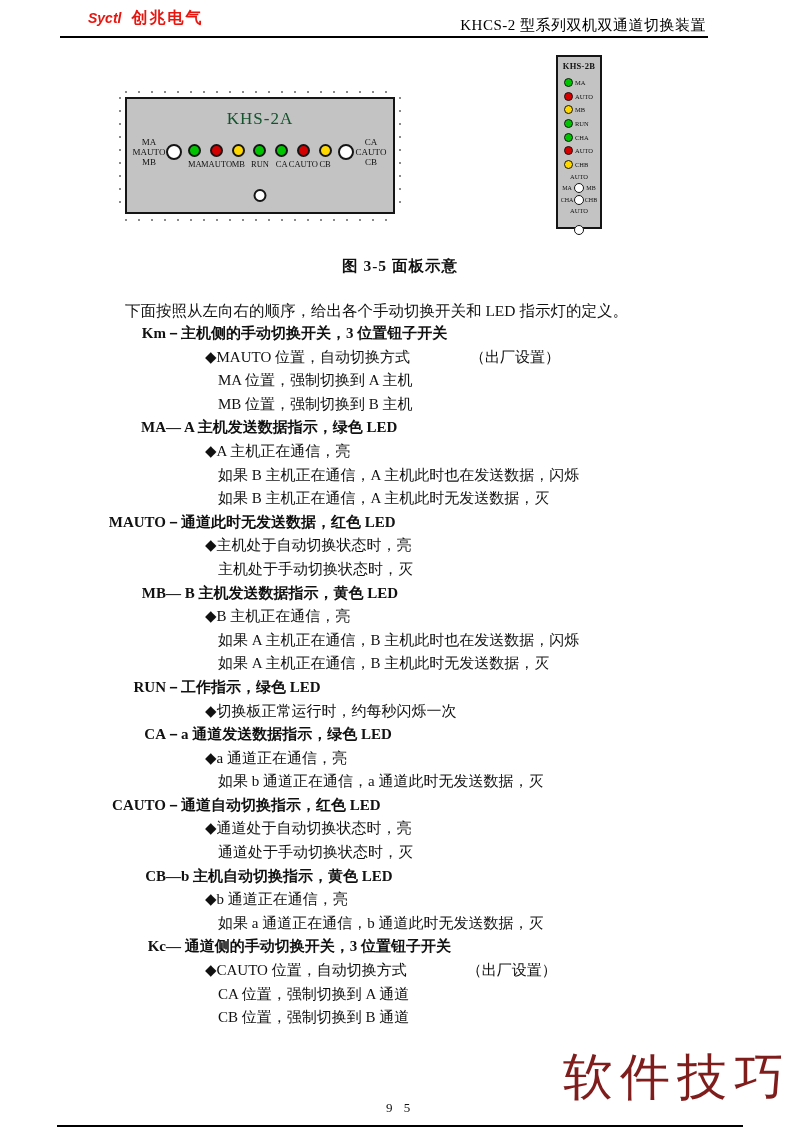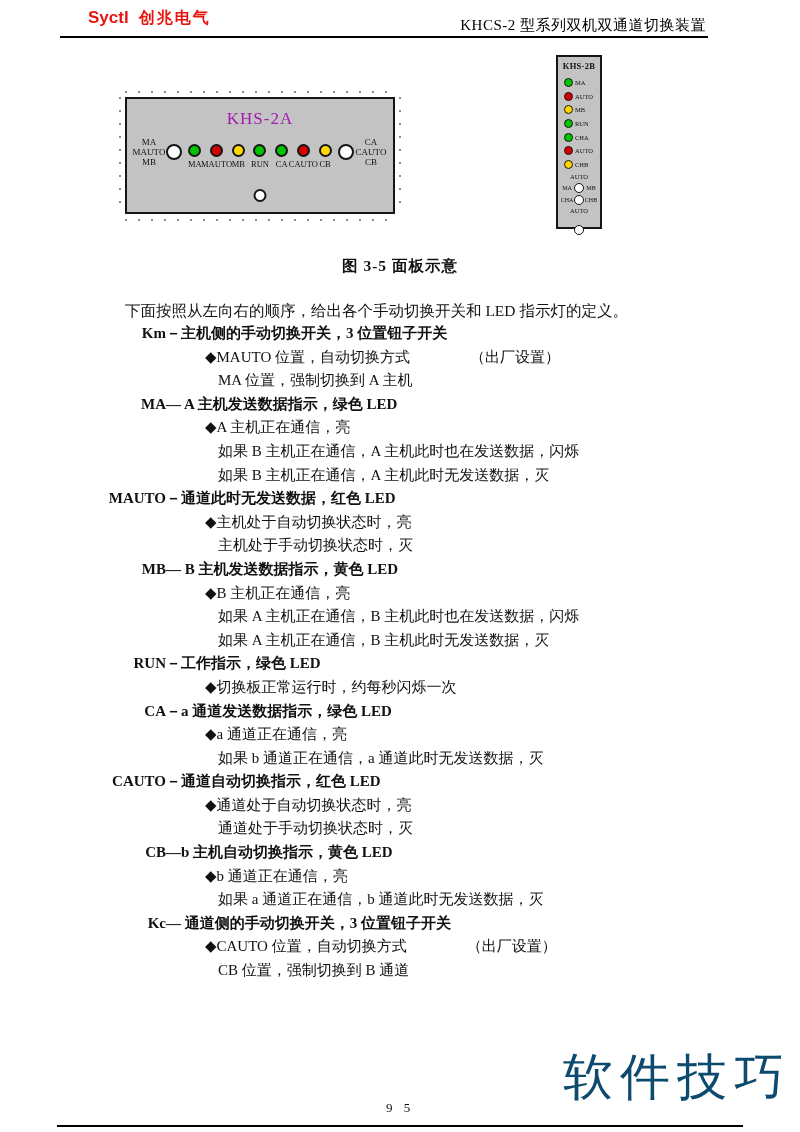--- a/index.html
+++ b/index.html
@@ -3,30 +3,30 @@
 <meta charset="utf-8">
 <style>
   html,body{margin:0;padding:0;}
   body{
     width:800px;height:1132px;position:relative;background:#ffffff;
     font-family:"Liberation Serif","DejaVu Serif",serif;color:#111;
     overflow:hidden;
   }
   
   .hdr-logo{position:absolute;left:88px;top:8px;white-space:nowrap;}
-  .hdr-logo .syctl{font-weight:bold;font-size:17px;color:#e8150f;letter-spacing:0px;font-family:"Liberation Sans",sans-serif;}
+  .hdr-logo .syctl{font-style:italic;font-weight:bold;font-size:14px;color:#e8150f;letter-spacing:0px;font-family:"Liberation Sans",sans-serif;}
   .hdr-logo .cn{font-weight:bold;font-size:16px;color:#e8150f;letter-spacing:2px;margin-left:6px;}
   .hdr-title{position:absolute;right:94px;top:16px;font-size:15px;color:#000;letter-spacing:.5px;}
   .hdr-rule{position:absolute;left:60px;top:36px;width:648px;height:2px;background:#000;}
   
   .ticks-h{position:absolute;height:2px;background-image:repeating-linear-gradient(90deg,#8a8a8a 0 2px,transparent 2px 13px);}
   .ticks-v{position:absolute;width:2px;background-image:repeating-linear-gradient(180deg,#8a8a8a 0 2px,transparent 2px 13px);}
   .panel{position:absolute;background:#c3c3c3;border:2px solid #151515;box-sizing:border-box;}
   .panel-a{left:125px;top:97px;width:270px;height:117px;}
-  .pa-title{text-align:center;font-size:17px;letter-spacing:1px;color:#a21caf;margin-top:10px;}
+  .pa-title{text-align:center;font-size:17px;letter-spacing:1px;color:#14532d;margin-top:10px;}
   .pa-row{position:absolute;left:5px;right:5px;top:38px;height:30px;display:flex;align-items:center;}
   .pa-side{font-size:9px;line-height:10px;text-align:center;white-space:nowrap;width:34px;flex:0 0 auto;}
   .led{border-radius:50%;box-sizing:border-box;display:inline-block;}
   .led.lg{width:13px;height:13px;border:2px solid #151515;}
   .led.sm{width:9px;height:9px;border:1.5px solid #151515;}
   .led.green{background:#00c400;}
   .led.red{background:#d40000;}
   .led.yellow{background:#ffd800;}
   .knob{border-radius:50%;background:#fff;border:2px solid #151515;box-sizing:border-box;display:inline-block;}
   .knob.lg{width:16px;height:16px;flex:0 0 auto;}
@@ -48,21 +48,21 @@
   
   .fig-caption{position:absolute;left:0;top:256px;width:800px;text-align:center;box-sizing:border-box;font-weight:bold;font-size:15.5px;letter-spacing:1px;}
   .intro{position:absolute;left:125px;top:301px;width:600px;font-size:15.5px;}
   #definitions{position:absolute;left:63px;top:322px;width:690px;font-size:15px;}
   .def-head{line-height:23.6px;font-weight:bold;white-space:nowrap;}
   .def-head .term{display:inline-block;width:118px;text-align:right;}
   .def-line{line-height:23.6px;white-space:nowrap;}
   .def-line.b{padding-left:142px;}
   .def-line.c{padding-left:155px;}
   
-  .watermark{position:absolute;left:563px;top:1044px;font-size:50px;color:#0c4a6e;letter-spacing:7px;white-space:nowrap;font-family:Liberation Mono, monospace;}
+  .watermark{position:absolute;left:563px;top:1044px;font-size:50px;color:#7f1d1d;letter-spacing:7px;white-space:nowrap;font-family:Liberation Mono, monospace;}
   .page-num{position:absolute;left:0;top:1100px;width:800px;text-align:center;font-size:13px;letter-spacing:4px;}
   .bottom-rule{position:absolute;left:57px;top:1125px;width:686px;height:2px;background:#000;}
 </style>
 </head>
 <body>
 
 <div class="hdr-logo">
   <span class="syctl">Syctl</span>
   <span class="cn">创兆电气</span>
 </div>
@@ -172,20 +172,21 @@
   </div>
 </div>
 
 <div class="fig-caption">图 3-5  面板示意</div>
 <div class="intro">下面按照从左向右的顺序，给出各个手动切换开关和 LED 指示灯的定义。</div>
 <div id="definitions">
     <div class="def">
       <div class="def-head"><span class="term">Km－</span><span class="desc">主机侧的手动切换开关，3 位置钮子开关</span></div>
       <div class="def-line b">◆MAUTO 位置，自动切换方式　　　　（出厂设置）</div>
       <div class="def-line c">MA 位置，强制切换到 A 主机</div>
+      <div class="def-line c">MB 位置，强制切换到 B 主机</div>
     </div>
     <div class="def">
       <div class="def-head"><span class="term">MA—</span><span class="desc"> A 主机发送数据指示，绿色 LED</span></div>
       <div class="def-line b">◆A 主机正在通信，亮</div>
       <div class="def-line c">如果 B 主机正在通信，A 主机此时也在发送数据，闪烁</div>
       <div class="def-line c">如果 B 主机正在通信，A 主机此时无发送数据，灭</div>
     </div>
     <div class="def">
       <div class="def-head"><span class="term">MAUTO－</span><span class="desc">通道此时无发送数据，红色 LED</span></div>
       <div class="def-line b">◆主机处于自动切换状态时，亮</div>
@@ -212,19 +213,20 @@
       <div class="def-line c">通道处于手动切换状态时，灭</div>
     </div>
     <div class="def">
       <div class="def-head"><span class="term">CB—</span><span class="desc">b 主机自动切换指示，黄色 LED</span></div>
       <div class="def-line b">◆b 通道正在通信，亮</div>
       <div class="def-line c">如果 a 通道正在通信，b 通道此时无发送数据，灭</div>
     </div>
     <div class="def">
       <div class="def-head"><span class="term">Kc—</span><span class="desc"> 通道侧的手动切换开关，3 位置钮子开关</span></div>
       <div class="def-line b">◆CAUTO 位置，自动切换方式　　　　（出厂设置）</div>
+      <div class="def-line c">CA 位置，强制切换到 A 通道</div>
       <div class="def-line c">CB 位置，强制切换到 B 通道</div>
     </div>
   </div>
 
 <div class="watermark">软件技巧</div>
 <div class="page-num">9 5</div>
 <div class="bottom-rule"></div>
 
 </body></html>

